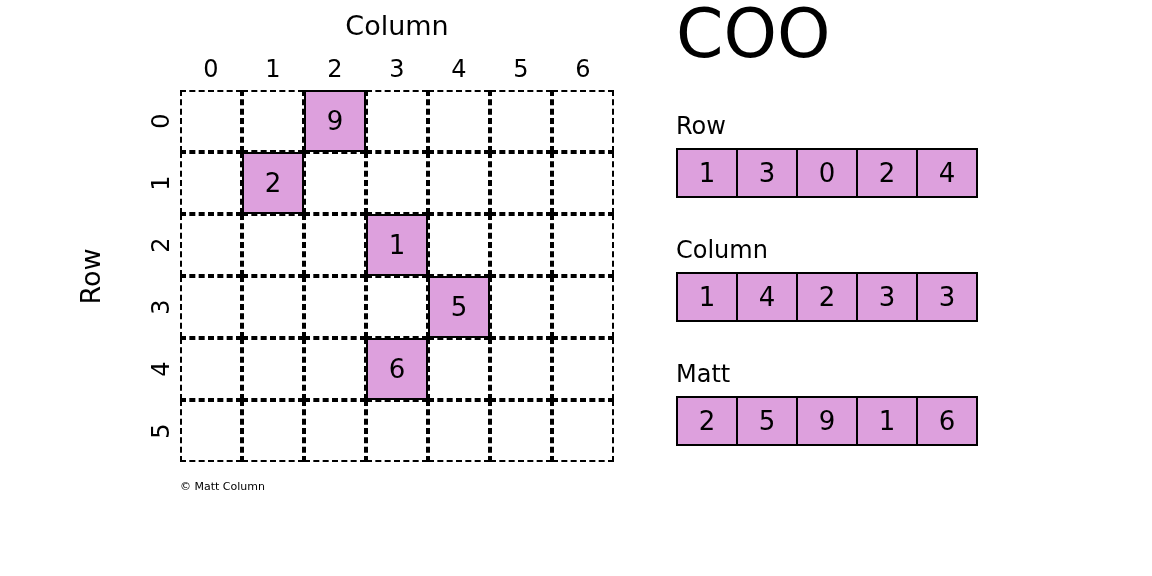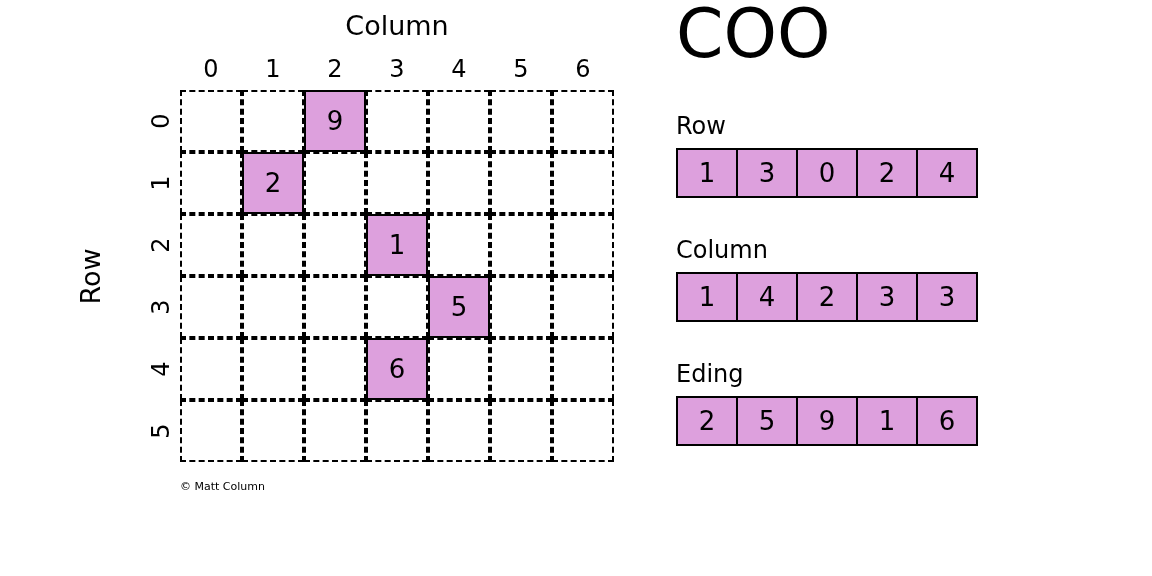--- a/index.html
+++ b/index.html
@@ -193,21 +193,21 @@
     <div class="arr">
       <div class="arr-cell">1</div>
       <div class="arr-cell">4</div>
       <div class="arr-cell">2</div>
       <div class="arr-cell">3</div>
       <div class="arr-cell">3</div>
     </div>
   </div>
 
   <div class="arr-block" style="top:360px">
-    <div class="arr-label">Eding</div>
+    <div class="arr-label">Matt</div>
     <div class="arr">
       <div class="arr-cell">2</div>
       <div class="arr-cell">5</div>
       <div class="arr-cell">9</div>
       <div class="arr-cell">1</div>
       <div class="arr-cell">6</div>
     </div>
   </div>
 
 </div>

